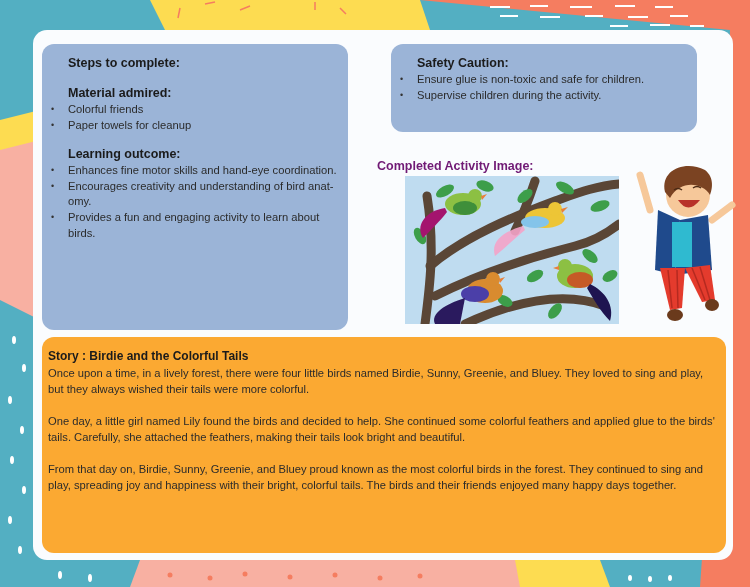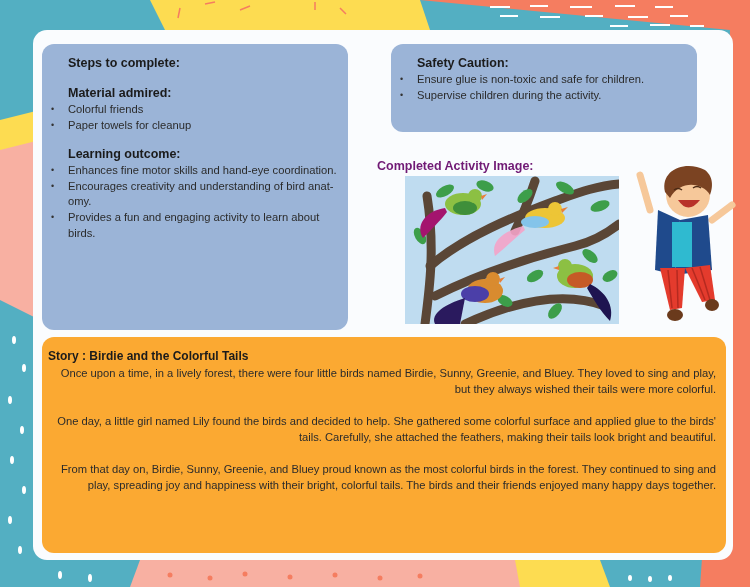--- a/index.html
+++ b/index.html
@@ -21,21 +21,21 @@
   .steps-inner { position:absolute; left:0; top:12px; right:0; }
   .gap { height:14px; }
   .completed-label { position:absolute; left:377px; top:159px; font-size:12.5px; font-weight:bold; color:#701a75; }
   .activity-image { position:absolute; left:405px; top:176px; width:214px; height:148px; background:#bcd9ee; overflow:hidden; }
   .boy { position:absolute; left:630px; top:160px; width:112px; height:168px; }
   .story-panel {
     position:absolute; left:42px; top:337px; width:684px; height:216px;
     background:#fba932; border-radius:12px; color:#2b2b2b;
   }
   .story-title { position:absolute; left:6px; top:12px; font-weight:bold; font-size:12px; color:#1b1b1b; }
-  .story-body { position:absolute; left:6px; top:28px; right:10px; font-size:11.2px; line-height:16px;text-align:right; }
+  .story-body { position:absolute; left:6px; top:28px; right:10px; font-size:11.2px; line-height:16px; }
   .story-body p { margin:0 0 16px 0; }
 </style>
 </head>
 <body>
 
 <svg class="bg" width="750" height="587" viewBox="0 0 750 587">
   <rect width="750" height="587" fill="#53afc2"></rect>
   <polygon points="150,0 420,0 430,30 170,40" fill="#fddc51"></polygon>
   <polygon points="420,0 750,0 750,587 700,587 720,300 730,30" fill="#f57d60"></polygon>
   <polygon points="0,120 40,110 40,230 0,260" fill="#fddc51"></polygon>
@@ -191,16 +191,16 @@
   <path d="M35,32 C30,10 55,0 75,10 C85,18 82,30 80,35 C72,22 50,20 40,38Z" fill="#7b4322"></path>
   <path d="M48,40 Q58,55 70,40Z" fill="#b8322a"></path>
   <path d="M44,30 q4,-3 8,0" stroke="#4a2a15" stroke-width="1.5" fill="none"></path>
   <path d="M63,28 q4,-3 8,0" stroke="#4a2a15" stroke-width="1.5" fill="none"></path>
 </svg>
 
 <div class="story-panel">
   <div class="story-title">Story : Birdie and the Colorful Tails</div>
   <div class="story-body">
     <p>Once upon a time, in a lively forest, there were four little birds named Birdie, Sunny, Greenie, and Bluey. They loved to sing and play, but they always wished their tails were more colorful.</p>
-    <p>One day, a little girl named Lily found the birds and decided to help. She gathered some colorful surface and applied glue to the birds' tails. Carefully, she attached the feathers, making their tails look bright and beautiful.</p>
+    <p>One day, a little girl named Lily found the birds and decided to help. She continued some colorful feathers and applied glue to the birds' tails. Carefully, she attached the feathers, making their tails look bright and beautiful.</p>
     <p>From that day on, Birdie, Sunny, Greenie, and Bluey proud known as the most colorful birds in the forest. They continued to sing and play, spreading joy and happiness with their bright, colorful tails. The birds and their friends enjoyed many happy days together.</p>
   </div>
 </div>
 
 </body></html>

